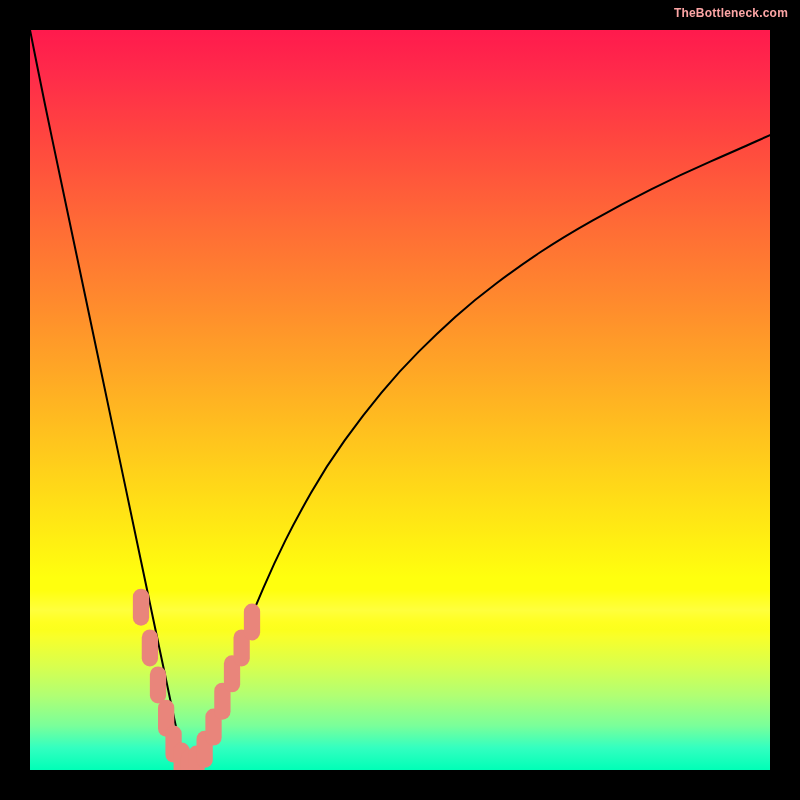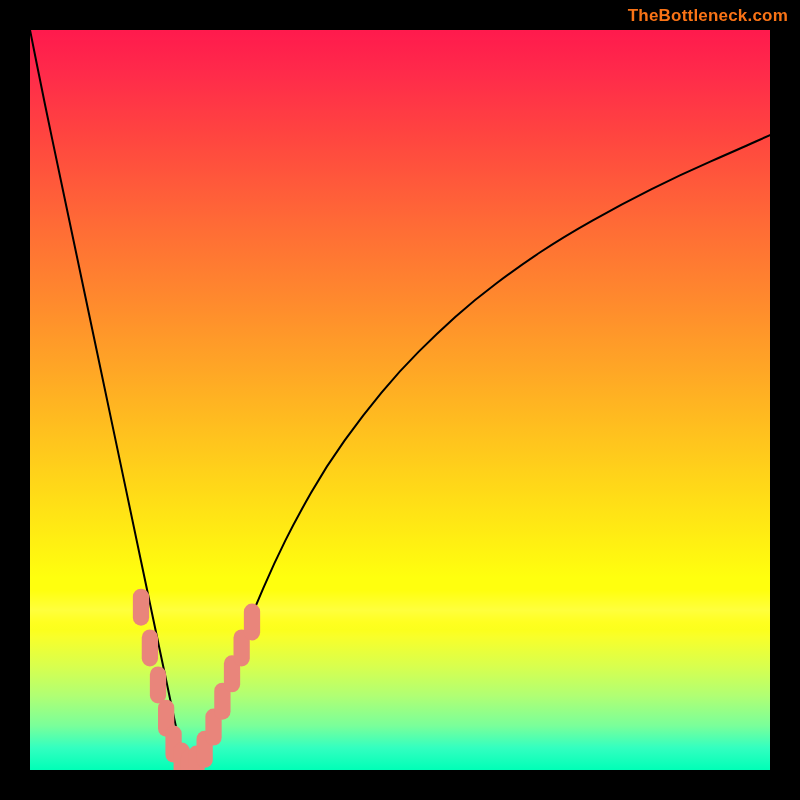--- a/index.html
+++ b/index.html
@@ -49,23 +49,23 @@
   }
   svg.curve {
     position: absolute;
     inset: 0;
   }
   .watermark {
     position: absolute;
     top: 6px;
     right: 12px;
     font-family: Arial, Helvetica, sans-serif;
-    font-size: 17px;
+    font-size: 12px;
     font-weight: bold;
-    color: #f97316;
+    color: #fca5a5;
     letter-spacing: 0.2px;
     user-select: none;
   }
 </style>
 </head>
 <body>
 
 <div class="frame">
   <div class="watermark">TheBottleneck.com</div>
   <div class="plot-area">

